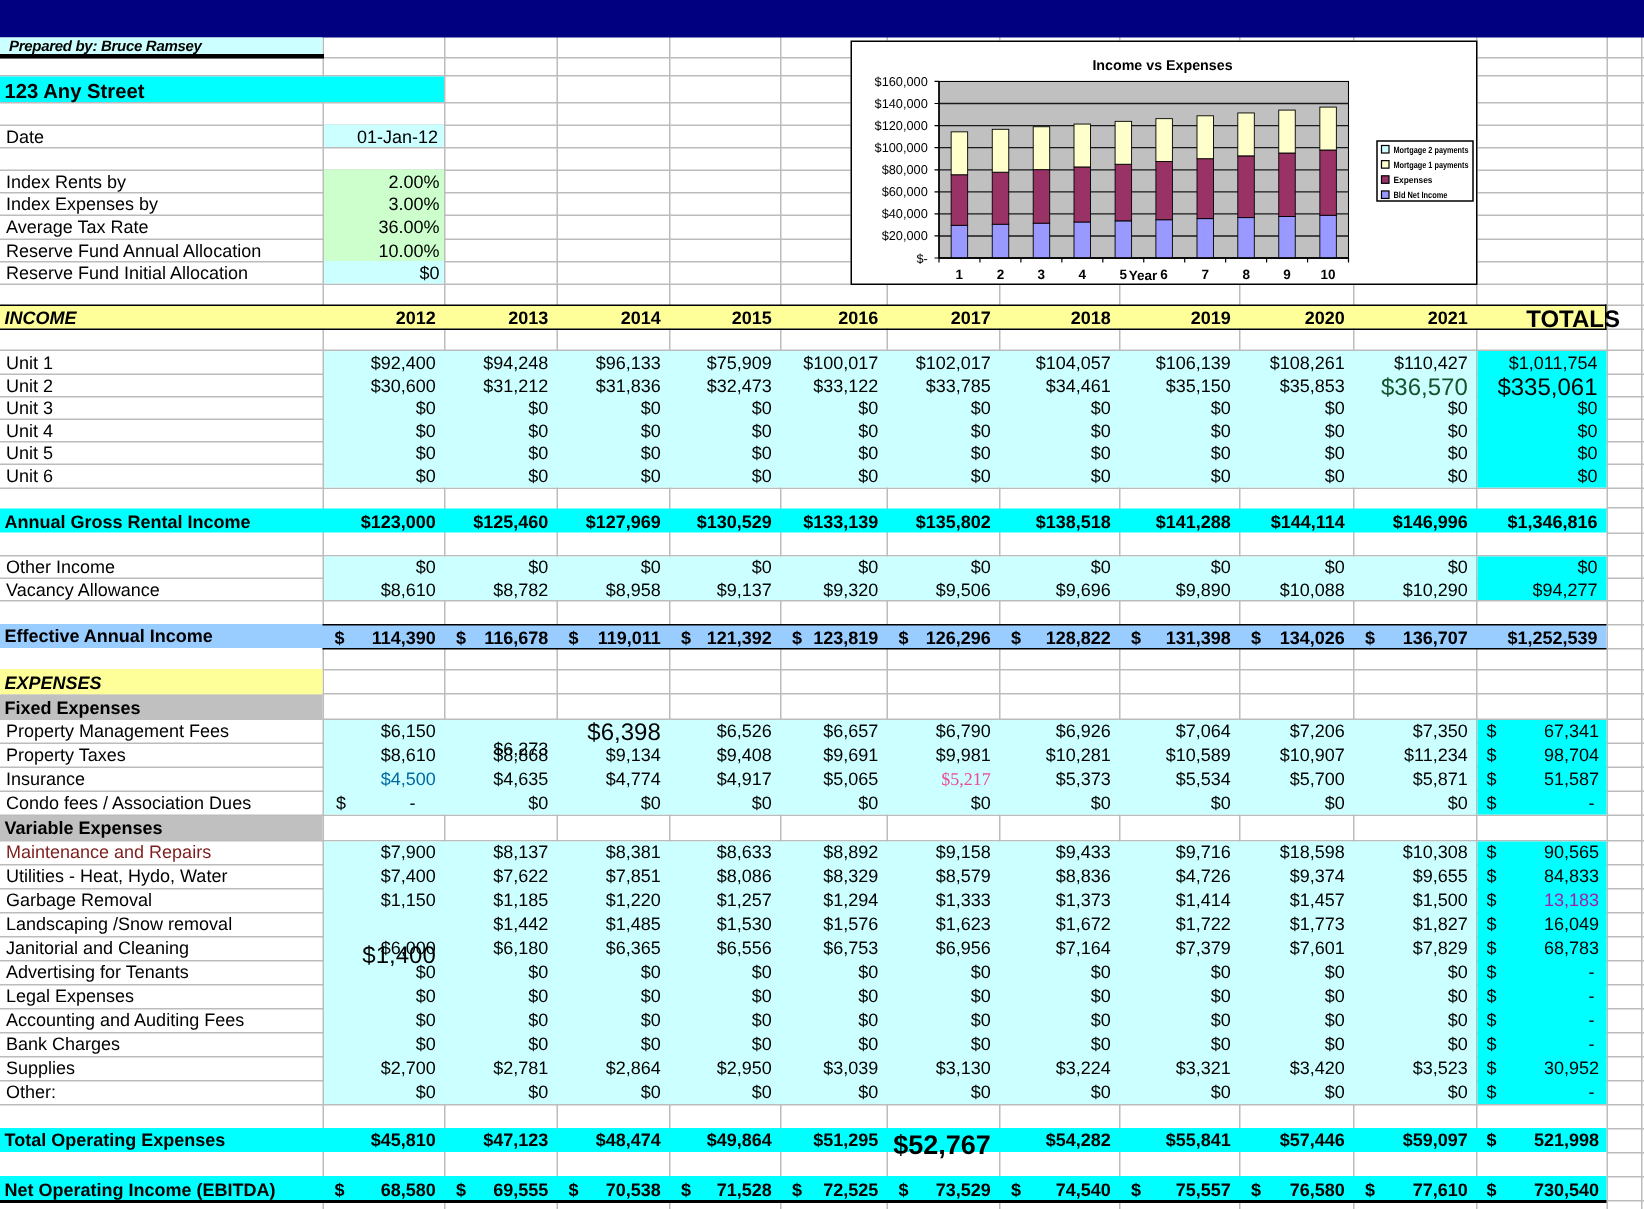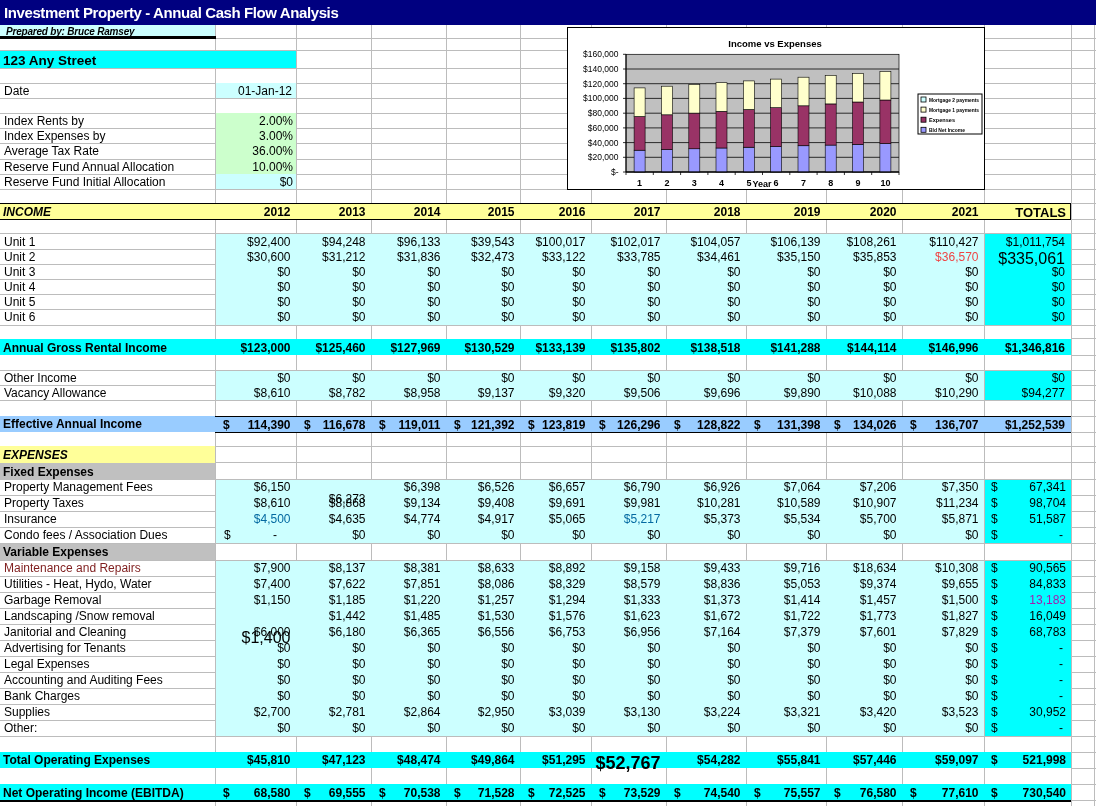--- a/index.html
+++ b/index.html
@@ -90,21 +90,20 @@
 <div style="position:absolute;left:0px;top:446px;width:215px;height:17px;background:#ffff99;z-index:2;"></div>
 <div style="position:absolute;left:0px;top:463px;width:215px;height:17px;background:#c0c0c0;z-index:2;"></div>
 <div style="position:absolute;left:216px;top:480px;width:768px;height:63px;background:#ccffff;z-index:2;"></div>
 <div style="position:absolute;left:985px;top:480px;width:86px;height:63px;background:#00ffff;z-index:2;"></div>
 <div style="position:absolute;left:0px;top:544px;width:215px;height:16px;background:#c0c0c0;z-index:2;"></div>
 <div style="position:absolute;left:216px;top:561px;width:768px;height:175px;background:#ccffff;z-index:2;"></div>
 <div style="position:absolute;left:985px;top:561px;width:86px;height:175px;background:#00ffff;z-index:2;"></div>
 <div style="position:absolute;left:0px;top:752px;width:1071px;height:16px;background:#00ffff;z-index:2;"></div>
 <div style="position:absolute;left:0px;top:784px;width:1071px;height:16px;background:#00ffff;z-index:2;"></div>
 <div style="position:absolute;left:0px;top:800.2px;width:1071px;height:1.8px;background:#000;z-index:3;"></div>
-<div style="position:absolute;left:4px;top:4px;font-size:15px;color:#fff;z-index:6;white-space:nowrap;font-weight:bold;letter-spacing:-0.4px;">Investment Property - Annual Cash Flow Analysis</div>
 <div style="position:absolute;left:6px;top:25.5px;font-size:10px;color:#000;z-index:6;white-space:nowrap;font-weight:bold;font-style:italic;letter-spacing:-0.2px;">Prepared by: Bruce Ramsey</div>
 <div style="position:absolute;left:3px;top:53px;font-size:13.5px;color:#000;z-index:6;white-space:nowrap;font-weight:bold;">123 Any Street</div>
 <div style="position:absolute;left:4px;top:84px;font-size:12px;color:#000;z-index:5;white-space:nowrap;">Date</div>
 <div style="position:absolute;left:4px;top:114px;font-size:12px;color:#000;z-index:5;white-space:nowrap;">Index Rents by</div>
 <div style="position:absolute;left:4px;top:129px;font-size:12px;color:#000;z-index:5;white-space:nowrap;">Index Expenses by</div>
 <div style="position:absolute;left:4px;top:144px;font-size:12px;color:#000;z-index:5;white-space:nowrap;">Average Tax Rate</div>
 <div style="position:absolute;left:4px;top:160px;font-size:12px;color:#000;z-index:5;white-space:nowrap;">Reserve Fund Annual Allocation</div>
 <div style="position:absolute;left:4px;top:175px;font-size:12px;color:#000;z-index:5;white-space:nowrap;">Reserve Fund Initial Allocation</div>
 <div style="position:absolute;right:804px;top:84px;font-size:12px;color:#000;z-index:5;white-space:nowrap;">01-Jan-12</div>
 <div style="position:absolute;right:803px;top:114px;font-size:12px;color:#000;z-index:5;white-space:nowrap;">2.00%</div>
@@ -116,48 +115,48 @@
 <div style="position:absolute;right:805.5px;top:205px;font-size:12px;color:#000;z-index:6;white-space:nowrap;font-weight:bold;">2012</div>
 <div style="position:absolute;right:730.5px;top:205px;font-size:12px;color:#000;z-index:6;white-space:nowrap;font-weight:bold;">2013</div>
 <div style="position:absolute;right:655.5px;top:205px;font-size:12px;color:#000;z-index:6;white-space:nowrap;font-weight:bold;">2014</div>
 <div style="position:absolute;right:581.5px;top:205px;font-size:12px;color:#000;z-index:6;white-space:nowrap;font-weight:bold;">2015</div>
 <div style="position:absolute;right:510.5px;top:205px;font-size:12px;color:#000;z-index:6;white-space:nowrap;font-weight:bold;">2016</div>
 <div style="position:absolute;right:435.5px;top:205px;font-size:12px;color:#000;z-index:6;white-space:nowrap;font-weight:bold;">2017</div>
 <div style="position:absolute;right:355.5px;top:205px;font-size:12px;color:#000;z-index:6;white-space:nowrap;font-weight:bold;">2018</div>
 <div style="position:absolute;right:275.5px;top:205px;font-size:12px;color:#000;z-index:6;white-space:nowrap;font-weight:bold;">2019</div>
 <div style="position:absolute;right:199.5px;top:205px;font-size:12px;color:#000;z-index:6;white-space:nowrap;font-weight:bold;">2020</div>
 <div style="position:absolute;right:117.5px;top:205px;font-size:12px;color:#000;z-index:6;white-space:nowrap;font-weight:bold;">2021</div>
-<div style="position:absolute;right:30px;top:205px;font-size:13px;color:#000;z-index:6;white-space:nowrap;font-weight:bold;">TOTALS</div>
+<div style="position:absolute;right:16px;top:205px;font-size:16px;color:#000;z-index:6;white-space:nowrap;font-weight:bold;">TOTALS</div>
 <div style="position:absolute;left:4px;top:235px;font-size:12px;color:#000;z-index:5;white-space:nowrap;">Unit 1</div>
 <div style="position:absolute;left:4px;top:250px;font-size:12px;color:#000;z-index:5;white-space:nowrap;">Unit 2</div>
 <div style="position:absolute;left:4px;top:265px;font-size:12px;color:#000;z-index:5;white-space:nowrap;">Unit 3</div>
 <div style="position:absolute;left:4px;top:280px;font-size:12px;color:#000;z-index:5;white-space:nowrap;">Unit 4</div>
 <div style="position:absolute;left:4px;top:295px;font-size:12px;color:#000;z-index:5;white-space:nowrap;">Unit 5</div>
 <div style="position:absolute;left:4px;top:310px;font-size:12px;color:#000;z-index:5;white-space:nowrap;">Unit 6</div>
 <div style="position:absolute;right:805.5px;top:235px;font-size:12px;color:#000;z-index:6;white-space:nowrap;">$92,400</div>
 <div style="position:absolute;right:730.5px;top:235px;font-size:12px;color:#000;z-index:6;white-space:nowrap;">$94,248</div>
 <div style="position:absolute;right:655.5px;top:235px;font-size:12px;color:#000;z-index:6;white-space:nowrap;">$96,133</div>
-<div style="position:absolute;right:581.5px;top:235px;font-size:12px;color:#000;z-index:6;white-space:nowrap;">$39,543</div>
+<div style="position:absolute;right:581.5px;top:235px;font-size:12px;color:#000;z-index:6;white-space:nowrap;">$75,909</div>
 <div style="position:absolute;right:510.5px;top:235px;font-size:12px;color:#000;z-index:6;white-space:nowrap;">$100,017</div>
 <div style="position:absolute;right:435.5px;top:235px;font-size:12px;color:#000;z-index:6;white-space:nowrap;">$102,017</div>
 <div style="position:absolute;right:355.5px;top:235px;font-size:12px;color:#000;z-index:6;white-space:nowrap;">$104,057</div>
 <div style="position:absolute;right:275.5px;top:235px;font-size:12px;color:#000;z-index:6;white-space:nowrap;">$106,139</div>
 <div style="position:absolute;right:199.5px;top:235px;font-size:12px;color:#000;z-index:6;white-space:nowrap;">$108,261</div>
 <div style="position:absolute;right:117.5px;top:235px;font-size:12px;color:#000;z-index:6;white-space:nowrap;">$110,427</div>
 <div style="position:absolute;right:31px;top:235px;font-size:12px;color:#000;z-index:6;white-space:nowrap;">$1,011,754</div>
 <div style="position:absolute;right:805.5px;top:250px;font-size:12px;color:#000;z-index:6;white-space:nowrap;">$30,600</div>
 <div style="position:absolute;right:730.5px;top:250px;font-size:12px;color:#000;z-index:6;white-space:nowrap;">$31,212</div>
 <div style="position:absolute;right:655.5px;top:250px;font-size:12px;color:#000;z-index:6;white-space:nowrap;">$31,836</div>
 <div style="position:absolute;right:581.5px;top:250px;font-size:12px;color:#000;z-index:6;white-space:nowrap;">$32,473</div>
 <div style="position:absolute;right:510.5px;top:250px;font-size:12px;color:#000;z-index:6;white-space:nowrap;">$33,122</div>
 <div style="position:absolute;right:435.5px;top:250px;font-size:12px;color:#000;z-index:6;white-space:nowrap;">$33,785</div>
 <div style="position:absolute;right:355.5px;top:250px;font-size:12px;color:#000;z-index:6;white-space:nowrap;">$34,461</div>
 <div style="position:absolute;right:275.5px;top:250px;font-size:12px;color:#000;z-index:6;white-space:nowrap;">$35,150</div>
 <div style="position:absolute;right:199.5px;top:250px;font-size:12px;color:#000;z-index:6;white-space:nowrap;">$35,853</div>
-<div style="position:absolute;right:117.5px;top:250px;font-size:12px;color:#ef4444;z-index:6;white-space:nowrap;">$36,570</div>
+<div style="position:absolute;right:117.5px;top:250px;font-size:16px;color:#14532d;z-index:6;white-space:nowrap;">$36,570</div>
 <div style="position:absolute;right:31px;top:250px;font-size:16px;color:#000;z-index:6;white-space:nowrap;">$335,061</div>
 <div style="position:absolute;right:805.5px;top:265px;font-size:12px;color:#000;z-index:6;white-space:nowrap;">$0</div>
 <div style="position:absolute;right:730.5px;top:265px;font-size:12px;color:#000;z-index:6;white-space:nowrap;">$0</div>
 <div style="position:absolute;right:655.5px;top:265px;font-size:12px;color:#000;z-index:6;white-space:nowrap;">$0</div>
 <div style="position:absolute;right:581.5px;top:265px;font-size:12px;color:#000;z-index:6;white-space:nowrap;">$0</div>
 <div style="position:absolute;right:510.5px;top:265px;font-size:12px;color:#000;z-index:6;white-space:nowrap;">$0</div>
 <div style="position:absolute;right:435.5px;top:265px;font-size:12px;color:#000;z-index:6;white-space:nowrap;">$0</div>
 <div style="position:absolute;right:355.5px;top:265px;font-size:12px;color:#000;z-index:6;white-space:nowrap;">$0</div>
 <div style="position:absolute;right:275.5px;top:265px;font-size:12px;color:#000;z-index:6;white-space:nowrap;">$0</div>
 <div style="position:absolute;right:199.5px;top:265px;font-size:12px;color:#000;z-index:6;white-space:nowrap;">$0</div>
@@ -252,21 +251,21 @@
 <div style="position:absolute;left:834px;top:417.5px;font-size:12px;color:#000;z-index:6;white-space:nowrap;font-weight:bold;">$</div>
 <div style="position:absolute;right:199.5px;top:417.5px;font-size:12px;color:#000;z-index:6;white-space:nowrap;font-weight:bold;">134,026</div>
 <div style="position:absolute;left:910px;top:417.5px;font-size:12px;color:#000;z-index:6;white-space:nowrap;font-weight:bold;">$</div>
 <div style="position:absolute;right:117.5px;top:417.5px;font-size:12px;color:#000;z-index:6;white-space:nowrap;font-weight:bold;">136,707</div>
 <div style="position:absolute;right:31px;top:417.5px;font-size:12px;color:#000;z-index:6;white-space:nowrap;font-weight:bold;">$1,252,539</div>
 <div style="position:absolute;left:3px;top:448px;font-size:12px;color:#000;z-index:6;white-space:nowrap;font-weight:bold;font-style:italic;">EXPENSES</div>
 <div style="position:absolute;left:3px;top:464.5px;font-size:12px;color:#000;z-index:6;white-space:nowrap;font-weight:bold;">Fixed Expenses</div>
 <div style="position:absolute;left:4px;top:480px;font-size:12px;color:#000;z-index:5;white-space:nowrap;">Property Management Fees</div>
 <div style="position:absolute;right:805.5px;top:480px;font-size:12px;color:#000;z-index:6;white-space:nowrap;">$6,150</div>
 <div style="position:absolute;right:730.5px;top:492px;font-size:12px;color:#000;z-index:6;white-space:nowrap;">$6,273</div>
-<div style="position:absolute;right:655.5px;top:480px;font-size:12px;color:#000;z-index:6;white-space:nowrap;">$6,398</div>
+<div style="position:absolute;right:655.5px;top:480px;font-size:16px;color:#000;z-index:6;white-space:nowrap;">$6,398</div>
 <div style="position:absolute;right:581.5px;top:480px;font-size:12px;color:#000;z-index:6;white-space:nowrap;">$6,526</div>
 <div style="position:absolute;right:510.5px;top:480px;font-size:12px;color:#000;z-index:6;white-space:nowrap;">$6,657</div>
 <div style="position:absolute;right:435.5px;top:480px;font-size:12px;color:#000;z-index:6;white-space:nowrap;">$6,790</div>
 <div style="position:absolute;right:355.5px;top:480px;font-size:12px;color:#000;z-index:6;white-space:nowrap;">$6,926</div>
 <div style="position:absolute;right:275.5px;top:480px;font-size:12px;color:#000;z-index:6;white-space:nowrap;">$7,064</div>
 <div style="position:absolute;right:199.5px;top:480px;font-size:12px;color:#000;z-index:6;white-space:nowrap;">$7,206</div>
 <div style="position:absolute;right:117.5px;top:480px;font-size:12px;color:#000;z-index:6;white-space:nowrap;">$7,350</div>
 <div style="position:absolute;left:991px;top:480px;font-size:12px;color:#000;z-index:6;white-space:nowrap;">$</div>
 <div style="position:absolute;right:30px;top:480px;font-size:12px;color:#000;z-index:6;white-space:nowrap;">67,341</div>
 <div style="position:absolute;left:4px;top:496px;font-size:12px;color:#000;z-index:5;white-space:nowrap;">Property Taxes</div>
@@ -281,21 +280,21 @@
 <div style="position:absolute;right:199.5px;top:496px;font-size:12px;color:#000;z-index:6;white-space:nowrap;">$10,907</div>
 <div style="position:absolute;right:117.5px;top:496px;font-size:12px;color:#000;z-index:6;white-space:nowrap;">$11,234</div>
 <div style="position:absolute;left:991px;top:496px;font-size:12px;color:#000;z-index:6;white-space:nowrap;">$</div>
 <div style="position:absolute;right:30px;top:496px;font-size:12px;color:#000;z-index:6;white-space:nowrap;">98,704</div>
 <div style="position:absolute;left:4px;top:512px;font-size:12px;color:#000;z-index:5;white-space:nowrap;">Insurance</div>
 <div style="position:absolute;right:805.5px;top:512px;font-size:12px;color:#0369a1;z-index:6;white-space:nowrap;">$4,500</div>
 <div style="position:absolute;right:730.5px;top:512px;font-size:12px;color:#000;z-index:6;white-space:nowrap;">$4,635</div>
 <div style="position:absolute;right:655.5px;top:512px;font-size:12px;color:#000;z-index:6;white-space:nowrap;">$4,774</div>
 <div style="position:absolute;right:581.5px;top:512px;font-size:12px;color:#000;z-index:6;white-space:nowrap;">$4,917</div>
 <div style="position:absolute;right:510.5px;top:512px;font-size:12px;color:#000;z-index:6;white-space:nowrap;">$5,065</div>
-<div style="position:absolute;right:435.5px;top:512px;font-size:12px;color:#0369a1;z-index:6;white-space:nowrap;">$5,217</div>
+<div style="position:absolute;right:435.5px;top:512px;font-size:12px;color:#ec4899;z-index:6;white-space:nowrap;font-family:Liberation Serif, serif;">$5,217</div>
 <div style="position:absolute;right:355.5px;top:512px;font-size:12px;color:#000;z-index:6;white-space:nowrap;">$5,373</div>
 <div style="position:absolute;right:275.5px;top:512px;font-size:12px;color:#000;z-index:6;white-space:nowrap;">$5,534</div>
 <div style="position:absolute;right:199.5px;top:512px;font-size:12px;color:#000;z-index:6;white-space:nowrap;">$5,700</div>
 <div style="position:absolute;right:117.5px;top:512px;font-size:12px;color:#000;z-index:6;white-space:nowrap;">$5,871</div>
 <div style="position:absolute;left:991px;top:512px;font-size:12px;color:#000;z-index:6;white-space:nowrap;">$</div>
 <div style="position:absolute;right:30px;top:512px;font-size:12px;color:#000;z-index:6;white-space:nowrap;">51,587</div>
 <div style="position:absolute;left:4px;top:528px;font-size:12px;color:#000;z-index:5;white-space:nowrap;">Condo fees / Association Dues</div>
 <div style="position:absolute;left:224px;top:528px;font-size:12px;color:#000;z-index:6;white-space:nowrap;">$</div>
 <div style="position:absolute;right:819px;top:528px;font-size:12px;color:#000;z-index:6;white-space:nowrap;">-</div>
 <div style="position:absolute;right:730.5px;top:528px;font-size:12px;color:#000;z-index:6;white-space:nowrap;">$0</div>
@@ -312,33 +311,33 @@
 <div style="position:absolute;left:3px;top:545px;font-size:12px;color:#000;z-index:6;white-space:nowrap;font-weight:bold;">Variable Expenses</div>
 <div style="position:absolute;left:4px;top:561px;font-size:12px;color:#7f1d1d;z-index:5;white-space:nowrap;">Maintenance and Repairs</div>
 <div style="position:absolute;right:805.5px;top:561px;font-size:12px;color:#000;z-index:6;white-space:nowrap;">$7,900</div>
 <div style="position:absolute;right:730.5px;top:561px;font-size:12px;color:#000;z-index:6;white-space:nowrap;">$8,137</div>
 <div style="position:absolute;right:655.5px;top:561px;font-size:12px;color:#000;z-index:6;white-space:nowrap;">$8,381</div>
 <div style="position:absolute;right:581.5px;top:561px;font-size:12px;color:#000;z-index:6;white-space:nowrap;">$8,633</div>
 <div style="position:absolute;right:510.5px;top:561px;font-size:12px;color:#000;z-index:6;white-space:nowrap;">$8,892</div>
 <div style="position:absolute;right:435.5px;top:561px;font-size:12px;color:#000;z-index:6;white-space:nowrap;">$9,158</div>
 <div style="position:absolute;right:355.5px;top:561px;font-size:12px;color:#000;z-index:6;white-space:nowrap;">$9,433</div>
 <div style="position:absolute;right:275.5px;top:561px;font-size:12px;color:#000;z-index:6;white-space:nowrap;">$9,716</div>
-<div style="position:absolute;right:199.5px;top:561px;font-size:12px;color:#000;z-index:6;white-space:nowrap;">$18,634</div>
+<div style="position:absolute;right:199.5px;top:561px;font-size:12px;color:#000;z-index:6;white-space:nowrap;">$18,598</div>
 <div style="position:absolute;right:117.5px;top:561px;font-size:12px;color:#000;z-index:6;white-space:nowrap;">$10,308</div>
 <div style="position:absolute;left:991px;top:561px;font-size:12px;color:#000;z-index:6;white-space:nowrap;">$</div>
 <div style="position:absolute;right:30px;top:561px;font-size:12px;color:#000;z-index:6;white-space:nowrap;">90,565</div>
 <div style="position:absolute;left:4px;top:577px;font-size:12px;color:#000;z-index:5;white-space:nowrap;">Utilities - Heat, Hydo, Water</div>
 <div style="position:absolute;right:805.5px;top:577px;font-size:12px;color:#000;z-index:6;white-space:nowrap;">$7,400</div>
 <div style="position:absolute;right:730.5px;top:577px;font-size:12px;color:#000;z-index:6;white-space:nowrap;">$7,622</div>
 <div style="position:absolute;right:655.5px;top:577px;font-size:12px;color:#000;z-index:6;white-space:nowrap;">$7,851</div>
 <div style="position:absolute;right:581.5px;top:577px;font-size:12px;color:#000;z-index:6;white-space:nowrap;">$8,086</div>
 <div style="position:absolute;right:510.5px;top:577px;font-size:12px;color:#000;z-index:6;white-space:nowrap;">$8,329</div>
 <div style="position:absolute;right:435.5px;top:577px;font-size:12px;color:#000;z-index:6;white-space:nowrap;">$8,579</div>
 <div style="position:absolute;right:355.5px;top:577px;font-size:12px;color:#000;z-index:6;white-space:nowrap;">$8,836</div>
-<div style="position:absolute;right:275.5px;top:577px;font-size:12px;color:#000;z-index:6;white-space:nowrap;">$5,053</div>
+<div style="position:absolute;right:275.5px;top:577px;font-size:12px;color:#000;z-index:6;white-space:nowrap;">$4,726</div>
 <div style="position:absolute;right:199.5px;top:577px;font-size:12px;color:#000;z-index:6;white-space:nowrap;">$9,374</div>
 <div style="position:absolute;right:117.5px;top:577px;font-size:12px;color:#000;z-index:6;white-space:nowrap;">$9,655</div>
 <div style="position:absolute;left:991px;top:577px;font-size:12px;color:#000;z-index:6;white-space:nowrap;">$</div>
 <div style="position:absolute;right:30px;top:577px;font-size:12px;color:#000;z-index:6;white-space:nowrap;">84,833</div>
 <div style="position:absolute;left:4px;top:593px;font-size:12px;color:#000;z-index:5;white-space:nowrap;">Garbage Removal</div>
 <div style="position:absolute;right:805.5px;top:593px;font-size:12px;color:#000;z-index:6;white-space:nowrap;">$1,150</div>
 <div style="position:absolute;right:730.5px;top:593px;font-size:12px;color:#000;z-index:6;white-space:nowrap;">$1,185</div>
 <div style="position:absolute;right:655.5px;top:593px;font-size:12px;color:#000;z-index:6;white-space:nowrap;">$1,220</div>
 <div style="position:absolute;right:581.5px;top:593px;font-size:12px;color:#000;z-index:6;white-space:nowrap;">$1,257</div>
 <div style="position:absolute;right:510.5px;top:593px;font-size:12px;color:#000;z-index:6;white-space:nowrap;">$1,294</div>

